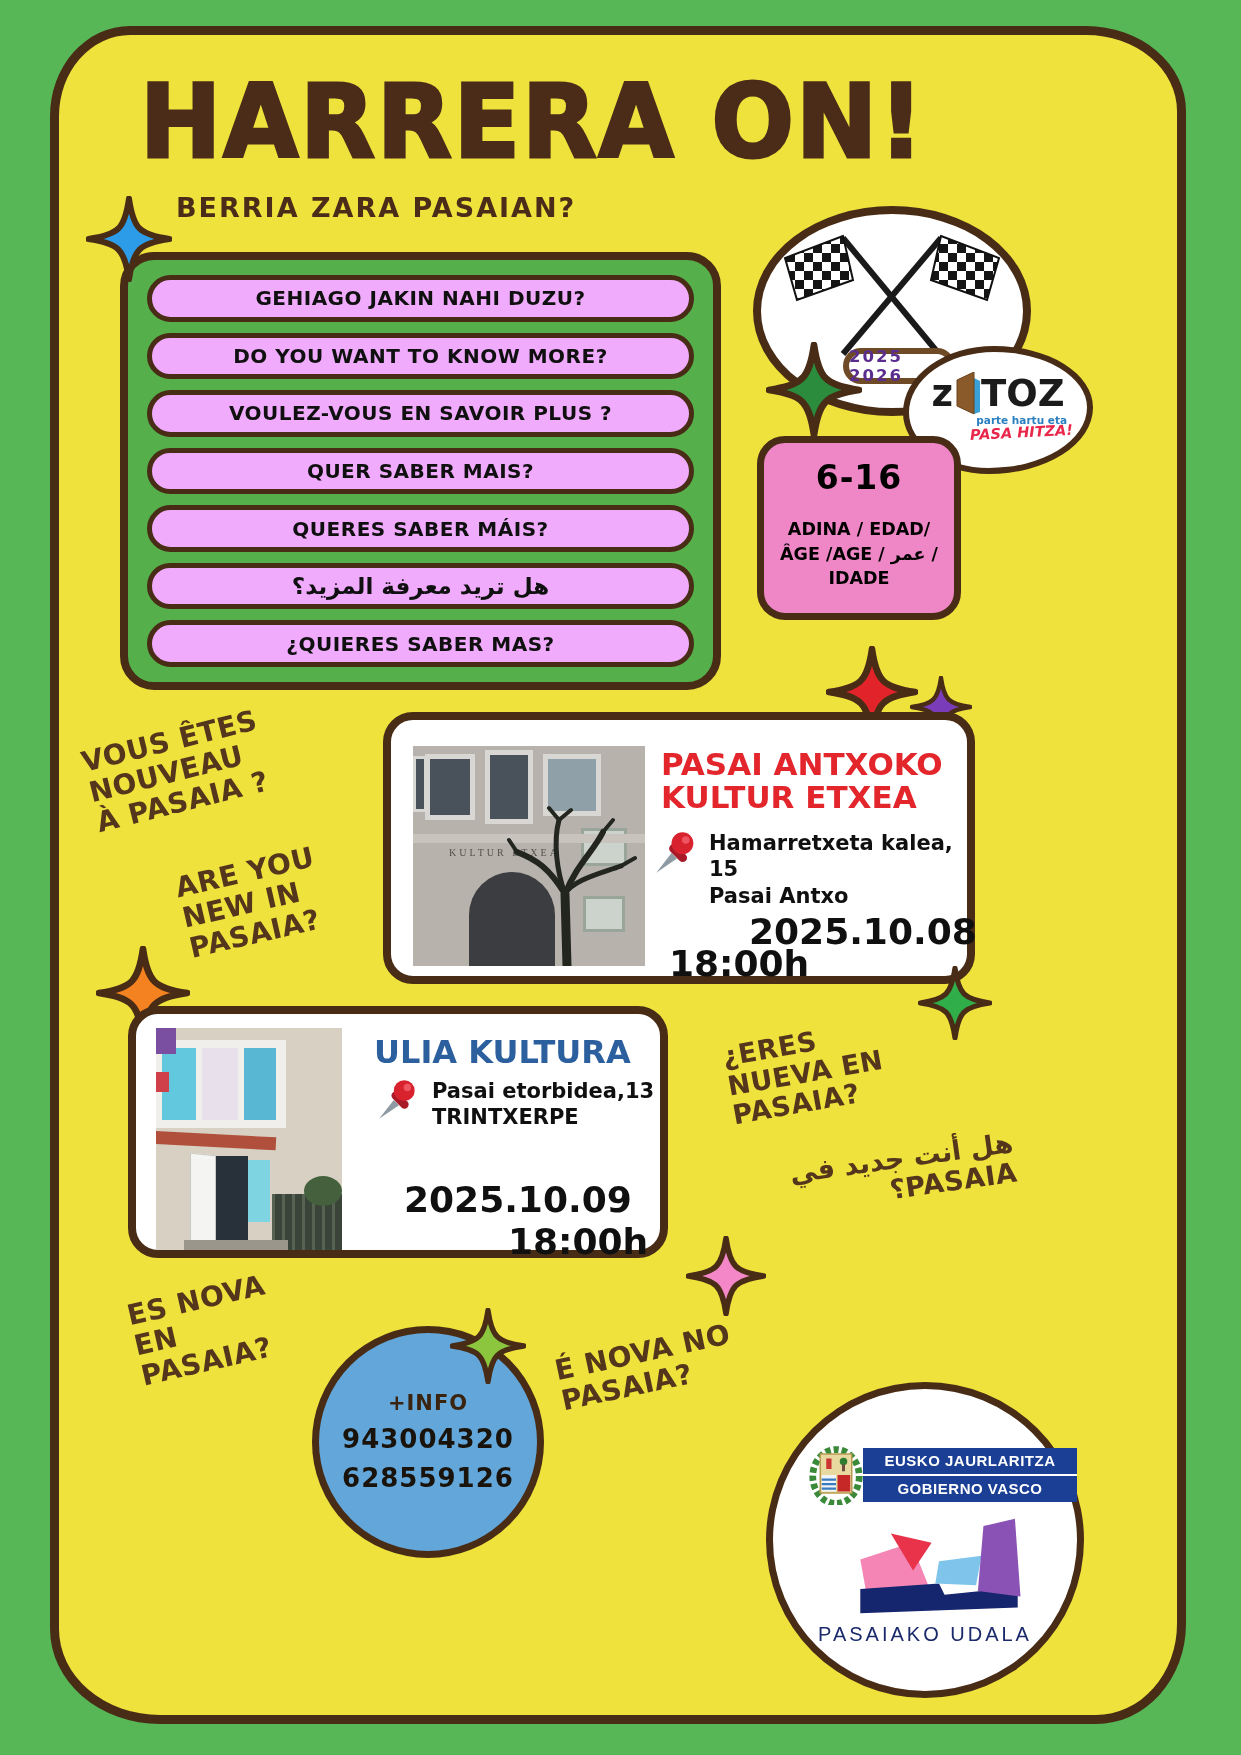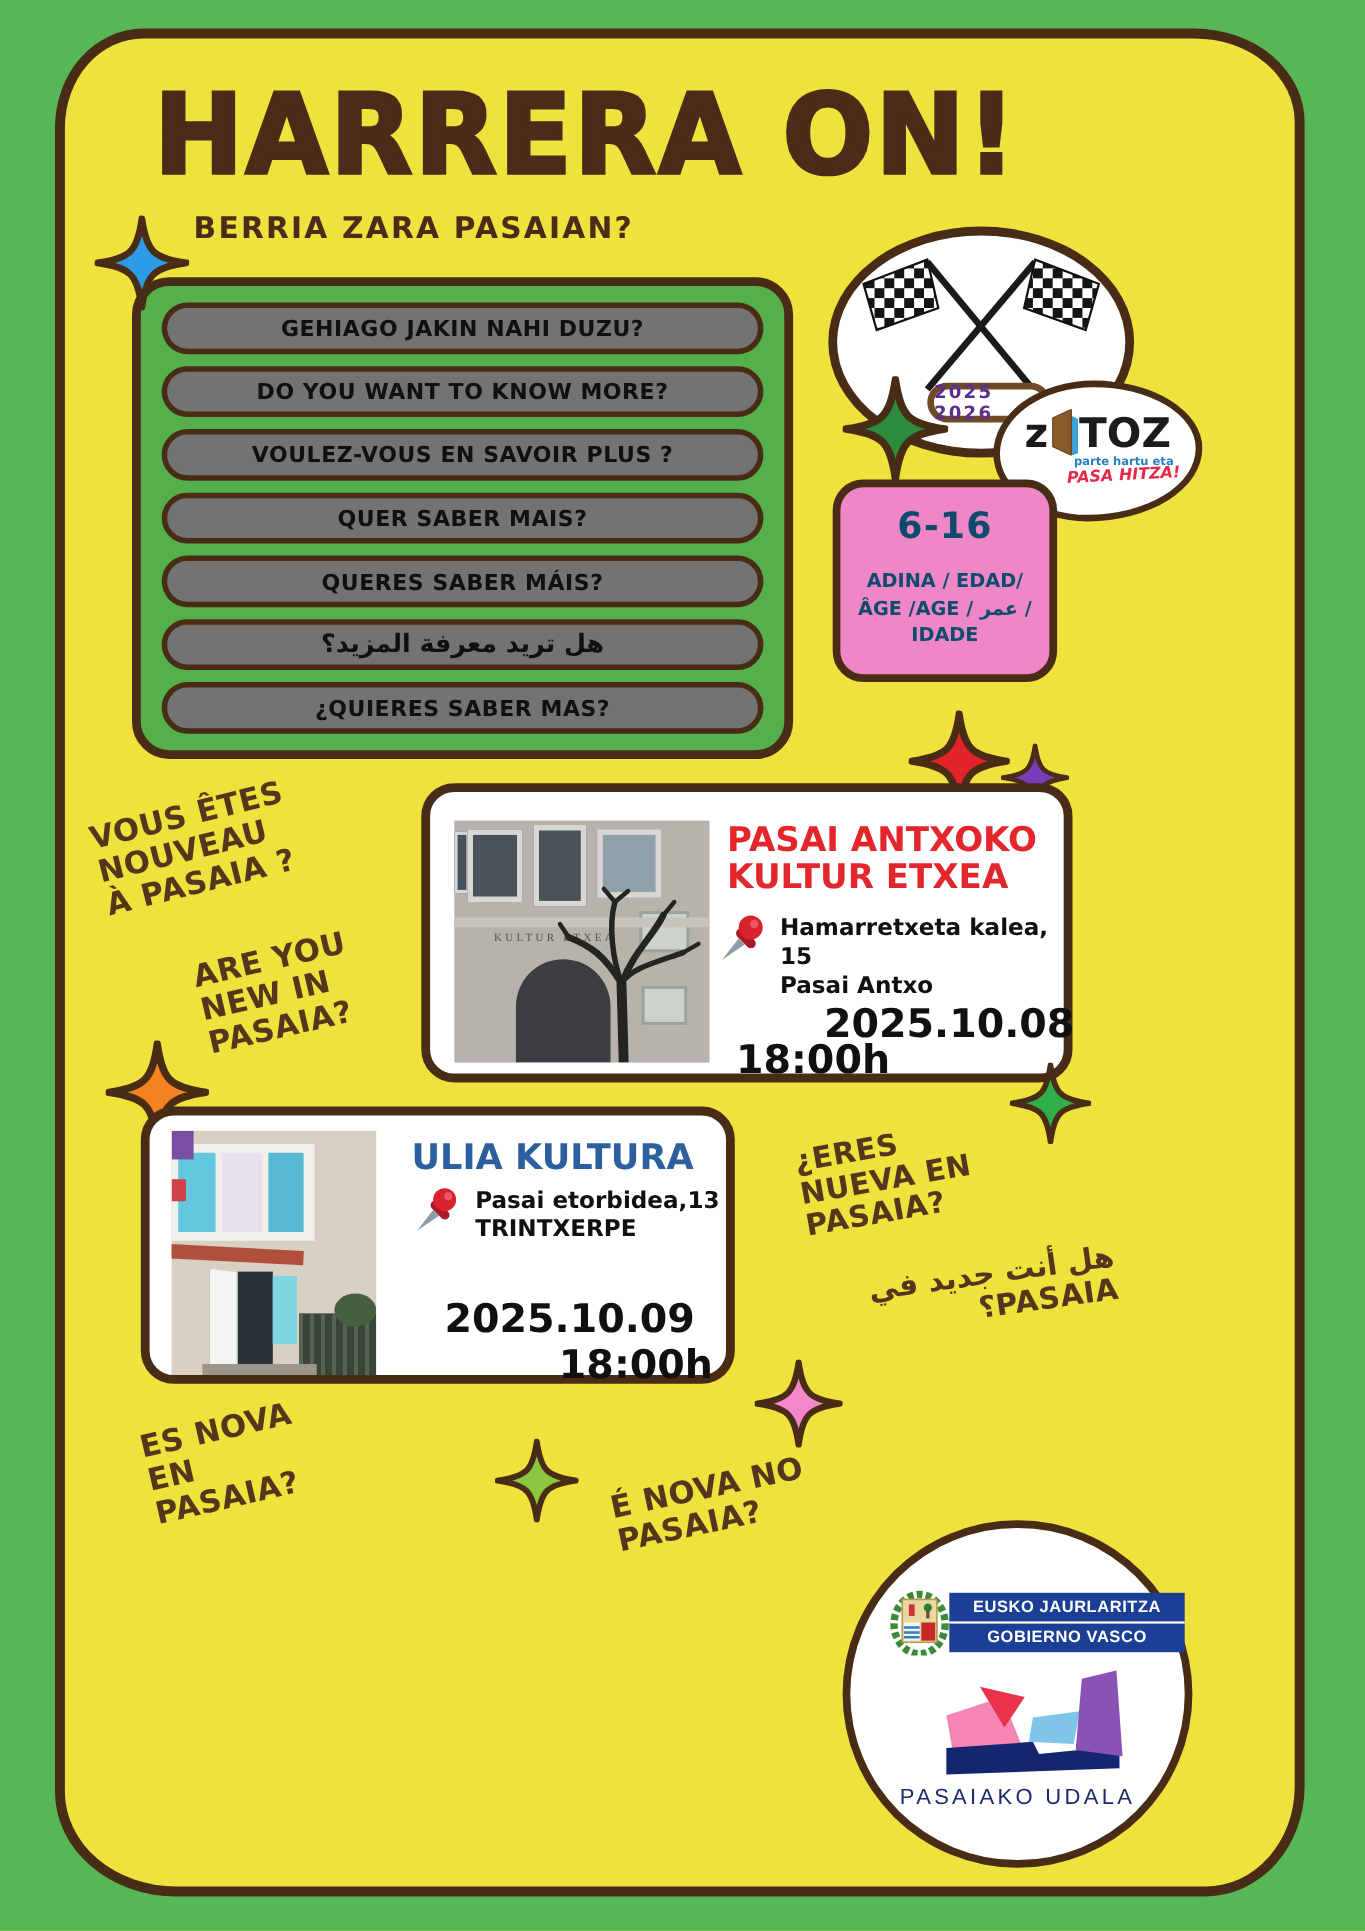--- a/index.html
+++ b/index.html
@@ -9,41 +9,41 @@
           border:9px solid #482c16;box-sizing:border-box;
           border-radius:80px 100px 90px 110px / 90px 85px 100px 95px;}
   .main-title{position:absolute;left:140px;top:72px;width:880px;font-size:97px;line-height:1.05;
           font-weight:900;color:#4a2c18;letter-spacing:2px;-webkit-text-stroke:3px #4a2c18;
           transform:scaleY(1.04);white-space:nowrap;}
   .subtitle{position:absolute;left:176px;top:192px;font-size:27px;font-weight:800;color:#4a2c18;
           letter-spacing:2px;}
   .panel{position:absolute;left:120px;top:252px;width:601px;height:438px;background:#55b04b;
           border:8px solid #482c16;border-radius:34px;box-sizing:border-box;
           display:flex;flex-direction:column;gap:11px;padding:15px 19px;}
-  .qbtn{flex:1;background:#737373;border:5px solid #482c16;border-radius:26px;
+  .qbtn{flex:1;background:#f0abfc;border:5px solid #482c16;border-radius:26px;
           display:flex;align-items:center;justify-content:center;
           font-size:20px;font-weight:800;color:#101010;letter-spacing:.5px;}
   .qbtn.ar{font-size:23px;font-weight:700;}
   .sparkle{position:absolute;}
   .bubble{position:absolute;left:753px;top:206px;width:278px;height:210px;background:#fff;
           border:8px solid #482c16;border-radius:50%;box-sizing:border-box;}
   .flags{position:absolute;left:16px;top:12px;width:230px;height:140px;}
   .season-badge{position:absolute;left:82px;top:134px;width:112px;height:36px;background:#fff;
           border:6px solid #6f4a26;border-radius:19px;display:flex;align-items:center;justify-content:center;
           font-size:16.5px;font-weight:800;color:#5b2d8e;letter-spacing:2px;box-sizing:border-box;}
   .zatoz-blob{position:absolute;left:903px;top:346px;width:190px;height:128px;background:#fff;
           border:6px solid #482c16;box-sizing:border-box;
           border-radius:48% 52% 55% 45% / 52% 48% 52% 48%;}
   .zatoz-row{margin-top:20px;display:flex;align-items:center;justify-content:center;
           font-weight:900;font-size:37px;color:#1b1b1b;line-height:1;}
   .zatoz-tag{ text-align:right;margin-right:20px;font-size:10.5px;color:#2a7fc0;font-weight:700;margin-top:0px;}
   .zatoz-slogan{text-align:right;margin-right:14px;font-size:14.5px;color:#e8274b;font-weight:800;
           font-style:italic;transform:rotate(-3deg);}
   .age-box{position:absolute;left:757px;top:436px;width:204px;height:184px;background:#ef87c6;
-          border:7px solid #482c16;border-radius:28px;box-sizing:border-box;text-align:center;color:#0c4a6e;}
+          border:7px solid #482c16;border-radius:28px;box-sizing:border-box;text-align:center;color:#000000;}
   .age-range{margin-top:15px;font-size:33px;font-weight:800;letter-spacing:1px;}
   .age-labels{margin-top:20px;font-size:17.5px;font-weight:800;line-height:1.4;white-space:pre-line;}
   .note{position:absolute;color:#53361c;font-weight:800;white-space:pre-line;line-height:1.1;
           letter-spacing:.5px;}
   .card{position:absolute;background:#fff;border:8px solid #482c16;border-radius:30px;box-sizing:border-box;}
   .photo{position:absolute;overflow:hidden;}
   .ev-title{position:absolute;font-weight:800;line-height:1.06;white-space:pre-line;}
   .ev-addr{position:absolute;font-size:21px;font-weight:700;color:#101010;line-height:1.25;white-space:pre-line;}
   .ev-date,.ev-time{position:absolute;font-size:36px;font-weight:800;color:#101010;margin-top:17px;}
   .pin{position:absolute;}
@@ -248,20 +248,25 @@
 PASAIA؟</div>
 
   <svg class="sparkle" style="left:686px;top:1236px" width="80" height="80" viewBox="0 0 100 100">
     <path d="M50 3 C55 38 62 45 97 50 C62 55 55 62 50 97 C45 62 38 55 3 50 C38 45 45 38 50 3 Z" fill="#f387c7" stroke="#482c16" stroke-width="7" stroke-linejoin="round"></path>
   </svg>
 
   <div class="note" style="left:132px;top:1276px;width:220px;font-size:28px;transform:rotate(-13deg)">ES NOVA
 EN
 PASAIA?</div>
 
+  <div class="info-circle">
+    <div class="info-label">+INFO</div>
+    <div class="info-phone">943004320</div>
+    <div class="info-phone">628559126</div>
+  </div>
 
   <svg class="sparkle" style="left:450px;top:1308px" width="76" height="76" viewBox="0 0 100 100">
     <path d="M50 3 C55 38 62 45 97 50 C62 55 55 62 50 97 C45 62 38 55 3 50 C38 45 45 38 50 3 Z" fill="#8cc63e" stroke="#482c16" stroke-width="7" stroke-linejoin="round"></path>
   </svg>
 
   <div class="note" style="left:556px;top:1330px;width:250px;font-size:28px;transform:rotate(-12deg)">É NOVA NO
 PASAIA?</div>
 
   <div class="logos-blob">
     <div class="gov-row">

